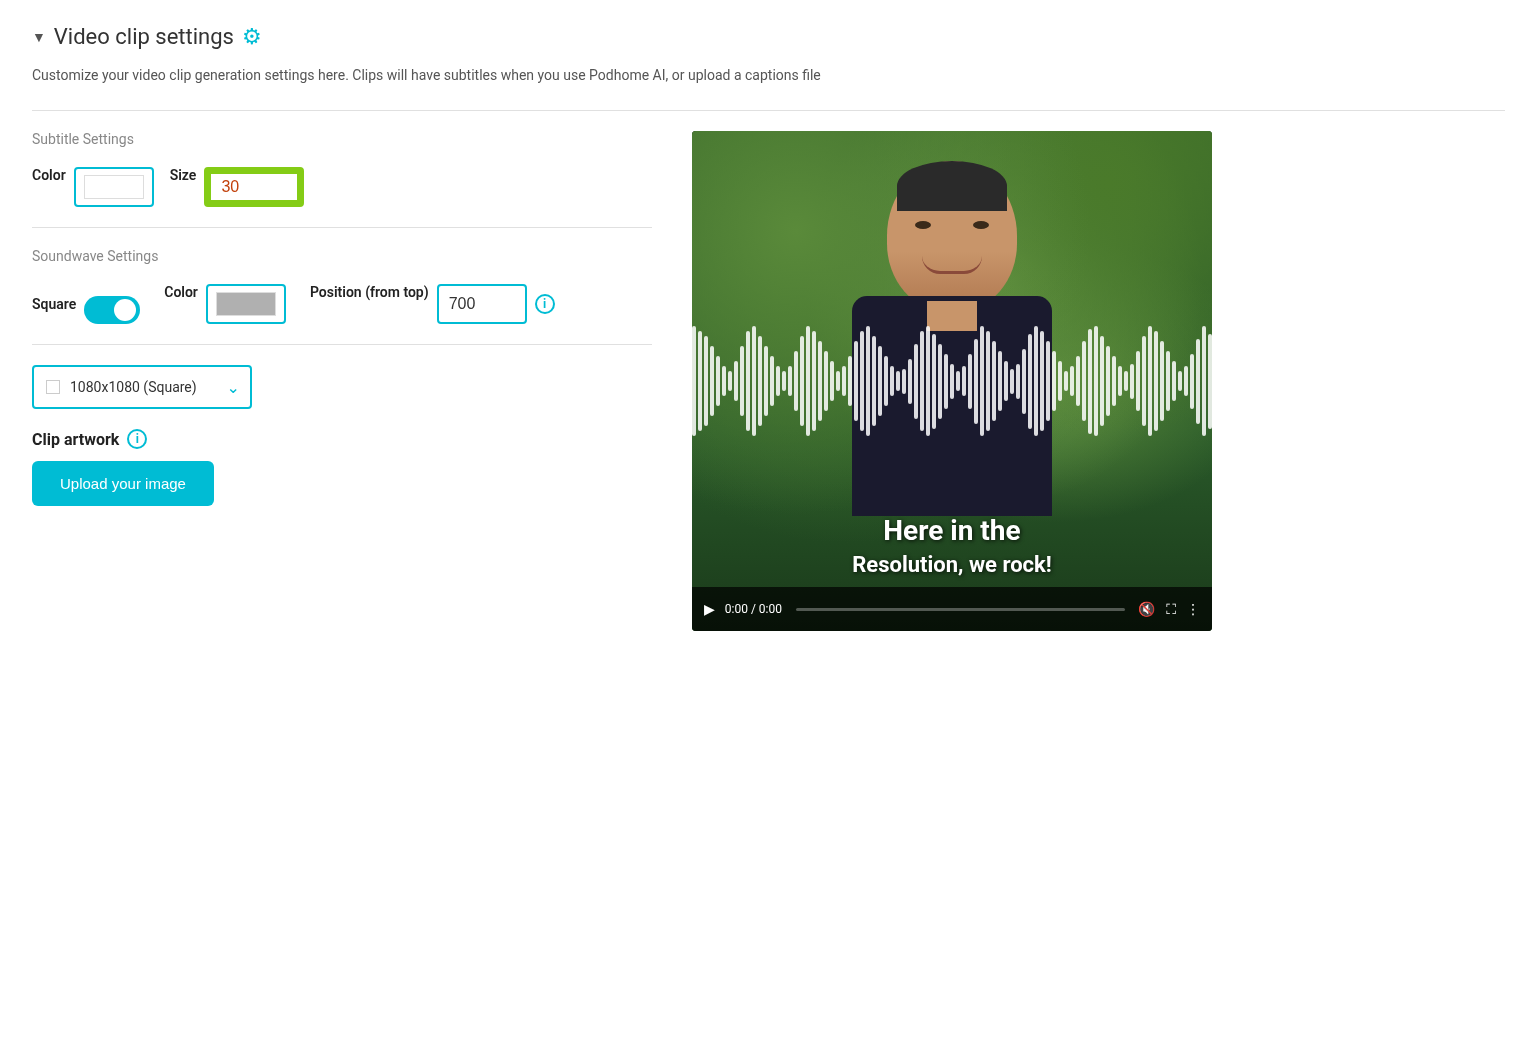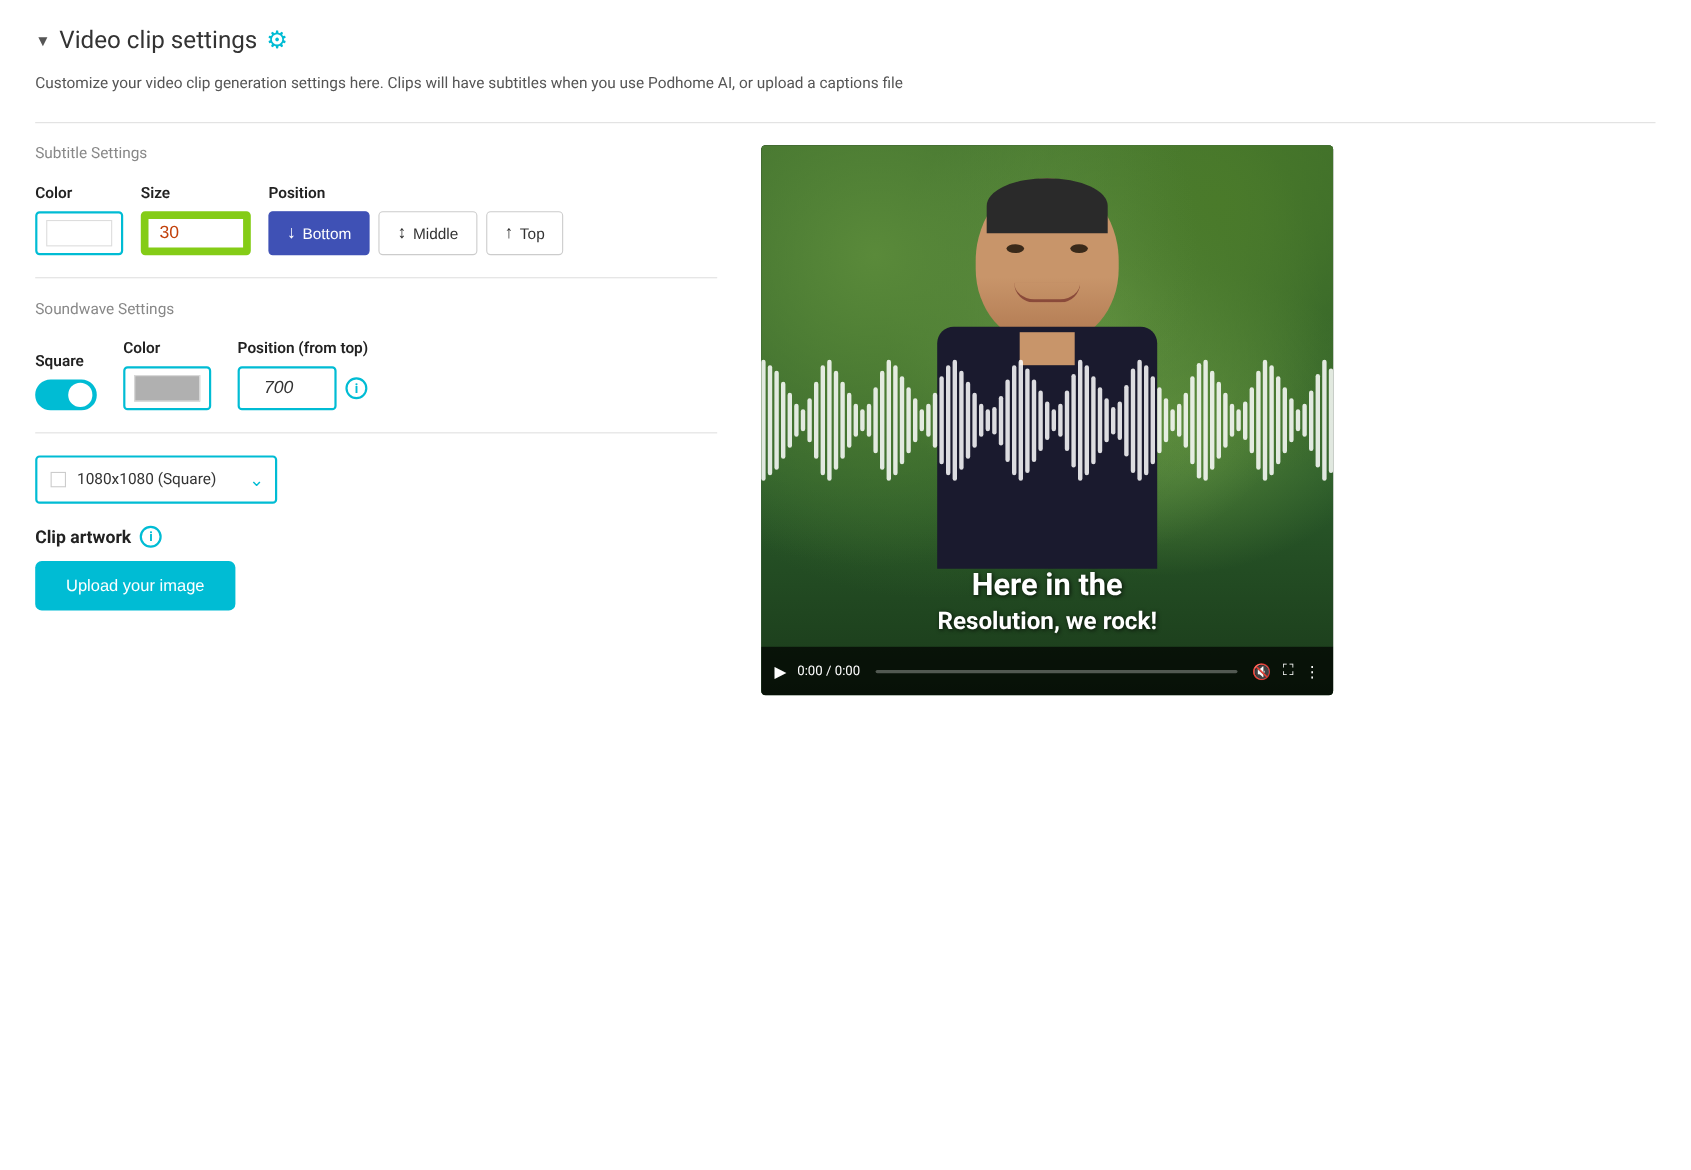--- a/index.html
+++ b/index.html
@@ -71,21 +71,21 @@
 
     .settings-row {
       display: flex;
       align-items: flex-end;
       gap: 16px;
       margin-bottom: 8px;
     }
 
     .field-group {
       display: flex;
-      flex-direction: column;
+      flex-direction: row;
       gap: 8px;
     }
 
     .field-label {
       font-size: 14px;
       font-weight: 600;
       color: #222;
     }
 
     .color-input-box {
@@ -212,24 +212,23 @@
       align-items: center;
       gap: 8px;
     }
 
     .position-number-input {
       width: 90px;
       height: 40px;
       border: 2px solid #00bcd4;
       border-radius: 4px;
       font-size: 16px;
-      padding: 0 22px;
+      padding: 0 10px;
       color: #333;
       outline: none;
-      font-style: italic;
     }
 
     .info-icon {
       width: 20px;
       height: 20px;
       border: 2px solid #00bcd4;
       border-radius: 50%;
       display: flex;
       align-items: center;
       justify-content: center;
@@ -467,37 +466,20 @@
           <div class="color-input-box">
             <div class="color-inner"></div>
           </div>
         </div>
 
         <div class="field-group">
           <span class="field-label">Size</span>
           <input type="text" class="size-input" value="30" style="">
         </div>
 
-        <div class="field-group">
-          <span class="field-label">Position</span>
-          <div class="position-buttons">
-            <button class="pos-btn active">
-              <span class="btn-icon">↓</span>
-              <span>Bottom</span>
-            </button>
-            <button class="pos-btn">
-              <span class="btn-icon">↕</span>
-              <span>Middle</span>
-            </button>
-            <button class="pos-btn">
-              <span class="btn-icon">↑</span>
-              <span>Top</span>
-            </button>
-          </div>
-        </div>
       </div>
     </div>
 
     <hr class="divider">
 
     <div>
       <p class="section-title">Soundwave Settings</p>
 
       <div class="soundwave-row">
 

